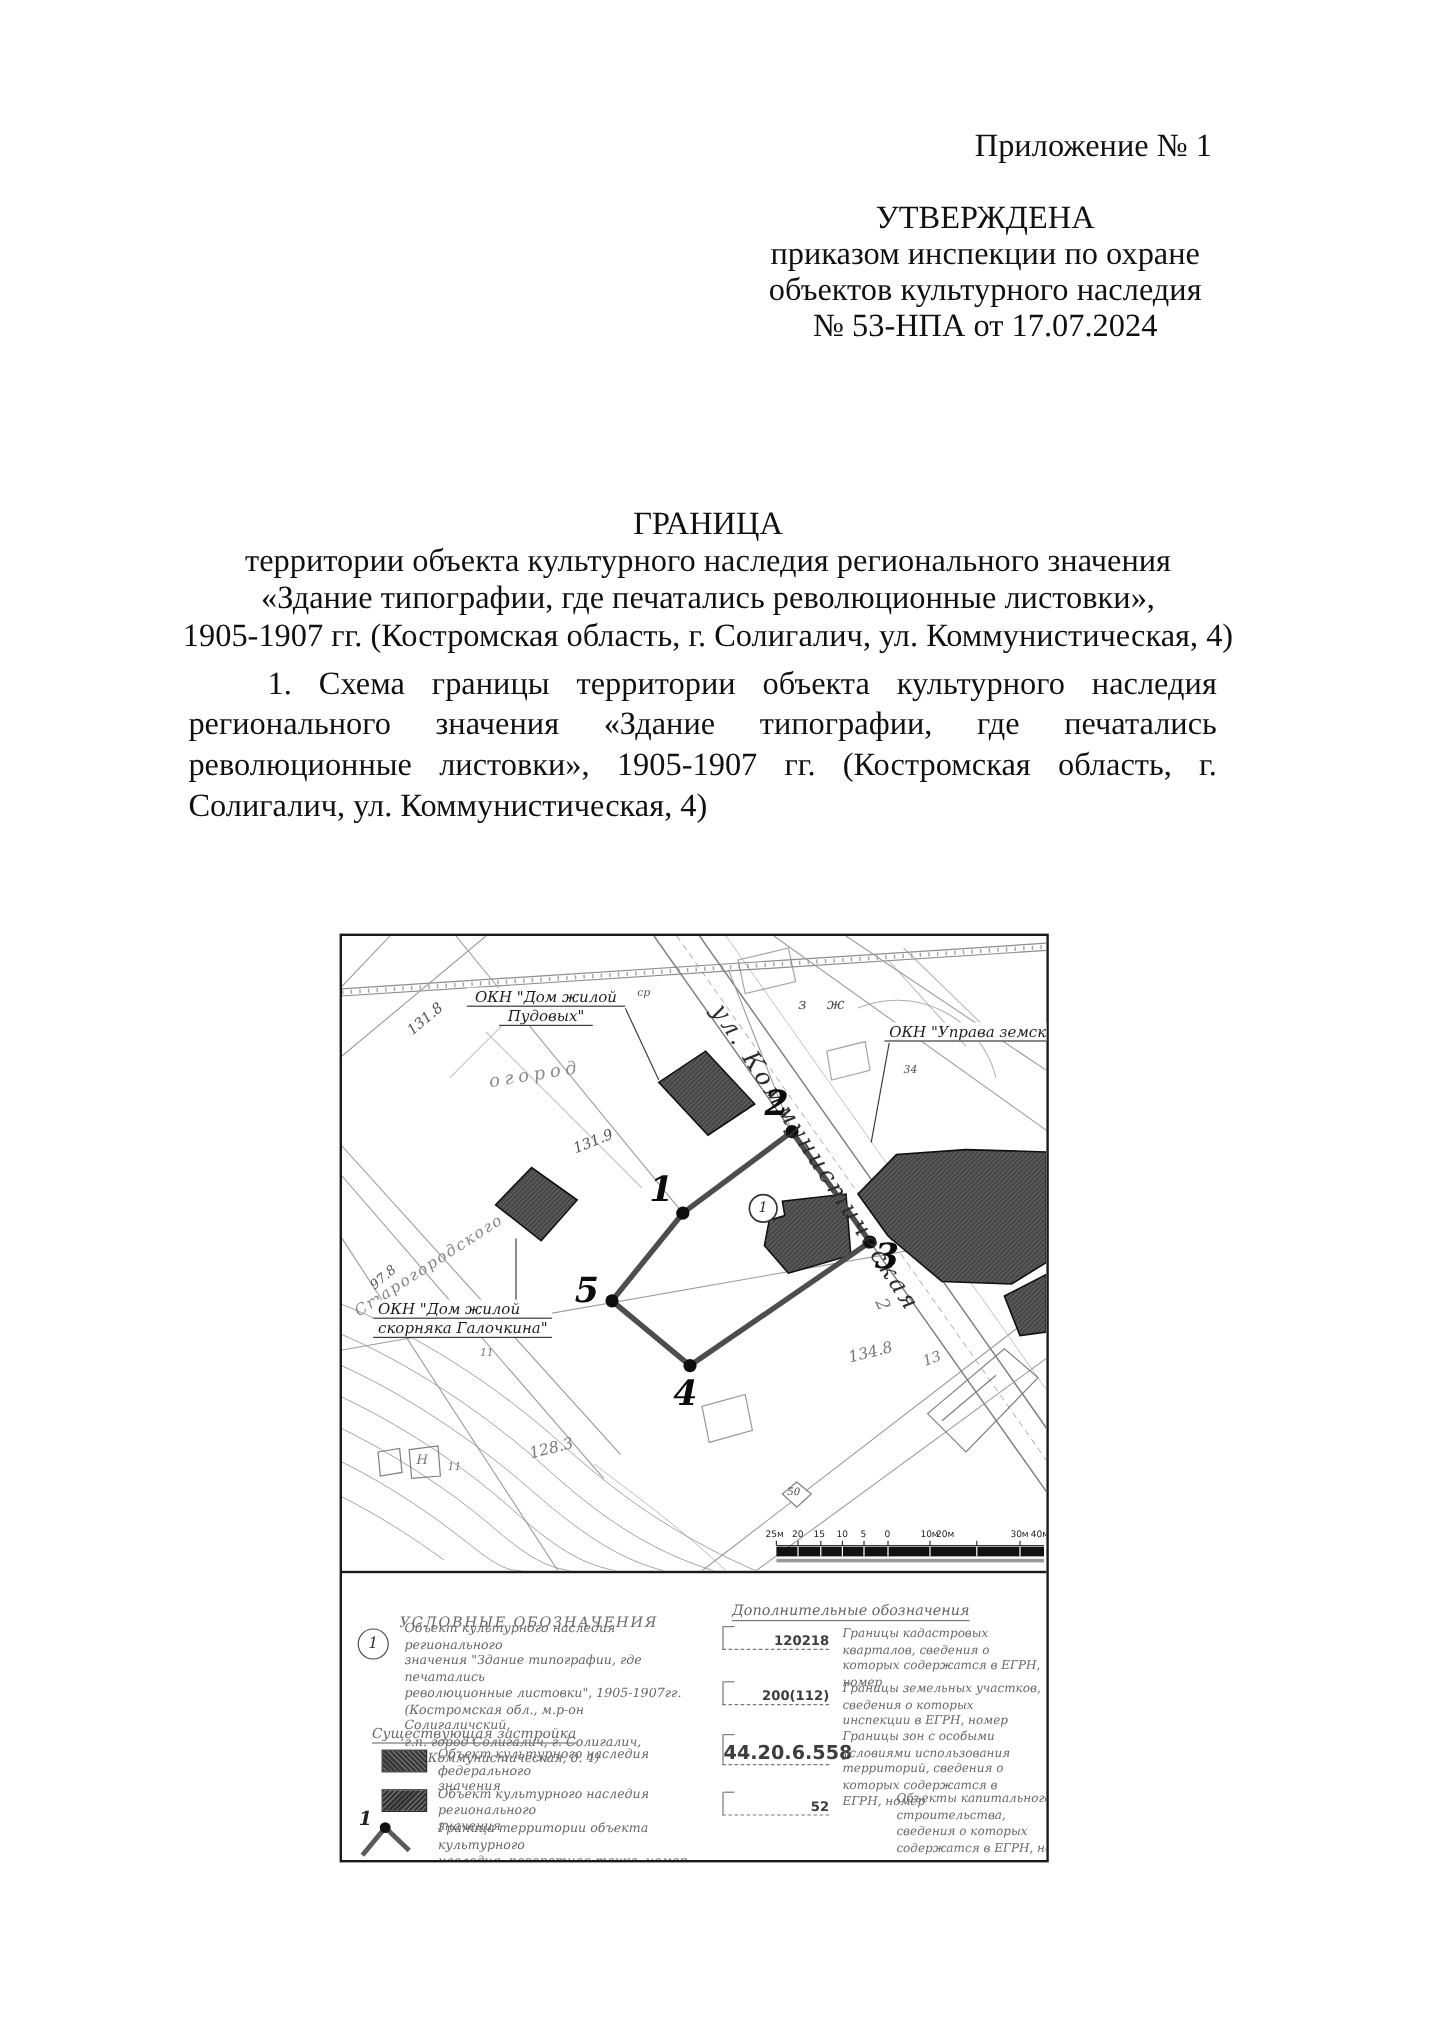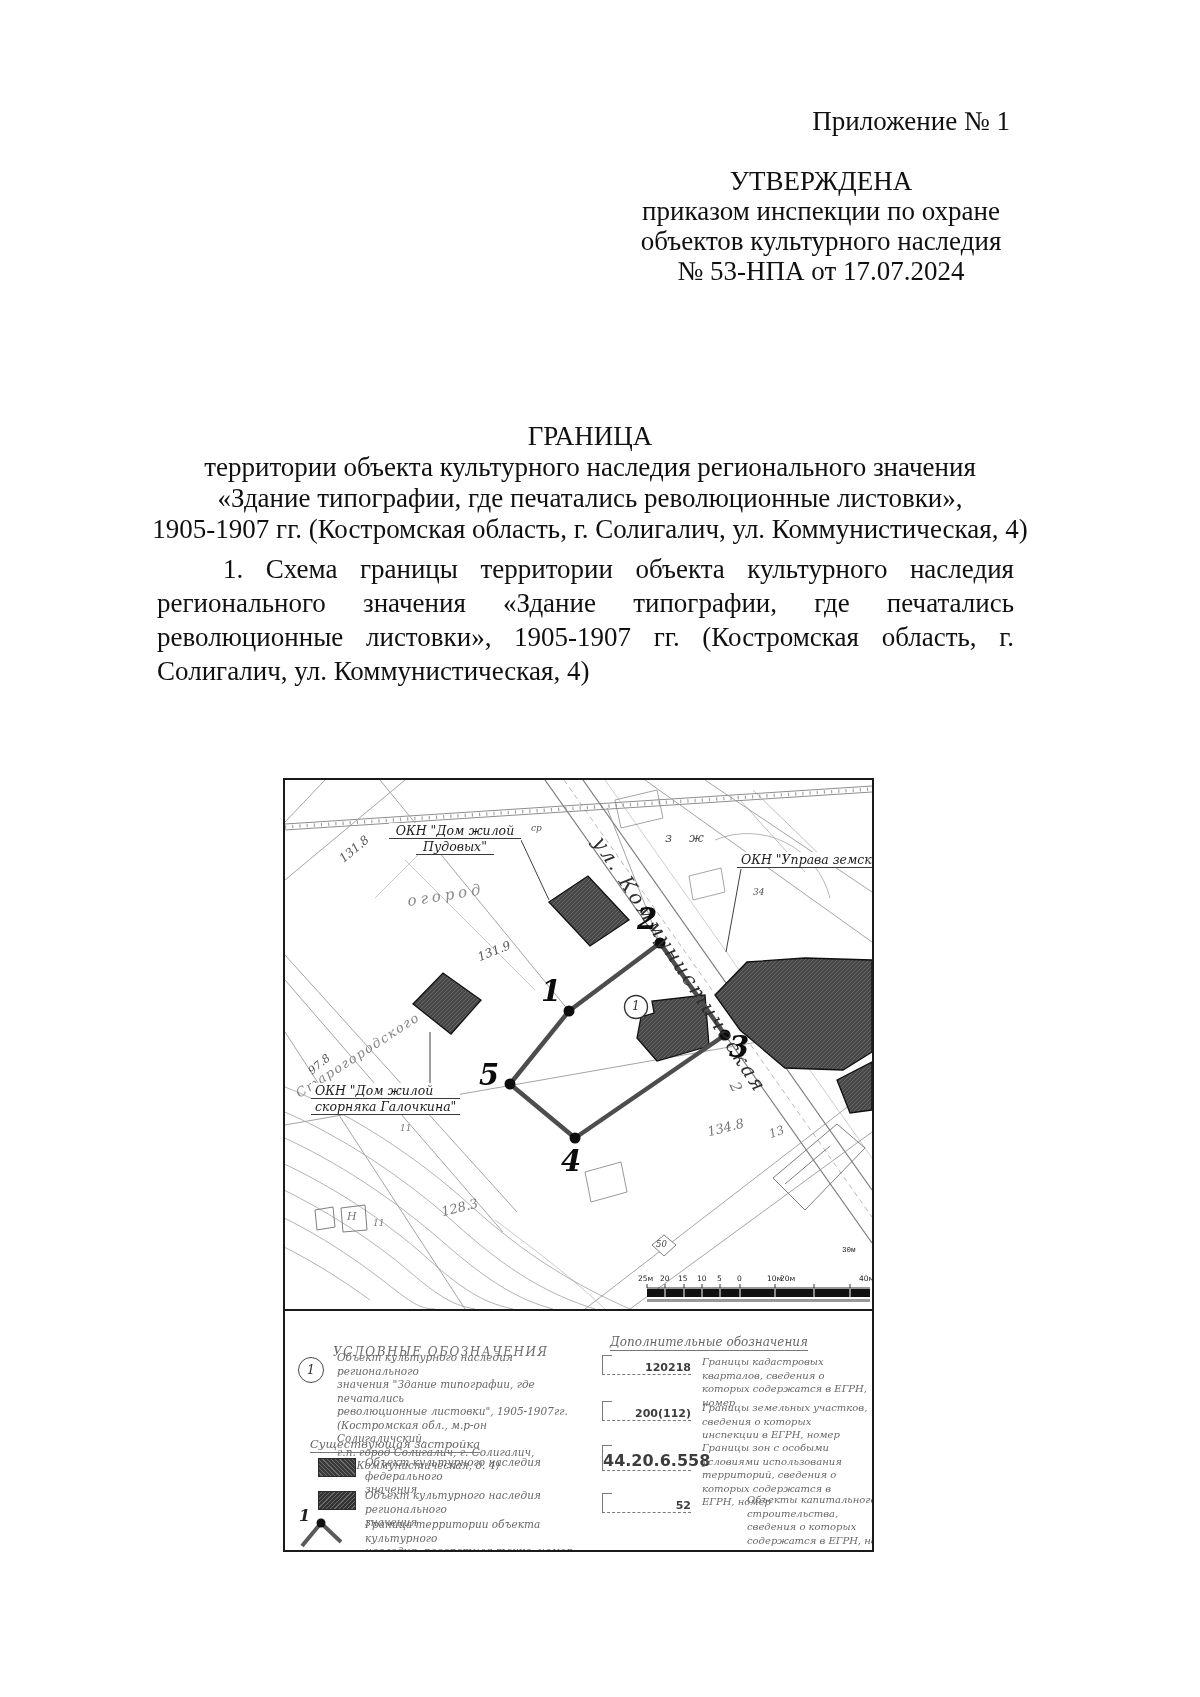--- a/index.html
+++ b/index.html
@@ -197,21 +197,21 @@
       <div class="pt-num" style="left:194px;top:278px;">5</div>
 
       <div class="tick" style="left:353px;top:494px;">25м</div>
       <div class="tick" style="left:375px;top:494px;">20</div>
       <div class="tick" style="left:393px;top:494px;">15</div>
       <div class="tick" style="left:412px;top:494px;">10</div>
       <div class="tick" style="left:432px;top:494px;">5</div>
       <div class="tick" style="left:452px;top:494px;">0</div>
       <div class="tick" style="left:482px;top:494px;">10м</div>
       <div class="tick" style="left:495px;top:494px;">20м</div>
-      <div class="tick" style="left:557px;top:466px;font-family:Liberation Mono, monospace;">30м</div>
+      <div class="tick" style="left:557px;top:494px;">30м</div>
       <div class="tick" style="left:574px;top:494px;">40м</div>
     </div>
 
     <div class="legend-area">
       <div class="lg-head" style="left:48px;top:14px;margin-top:20px;">УСЛОВНЫЕ ОБОЗНАЧЕНИЯ</div>
 
       <div class="lg-circle" style="left:13px;top:46px;">1</div>
       <div class="lg-txt" style="left:52px;top:40px;width:240px;">
         <div>Объект культурного наследия регионального</div>
         <div>значения "Здание типографии, где печатались</div>

